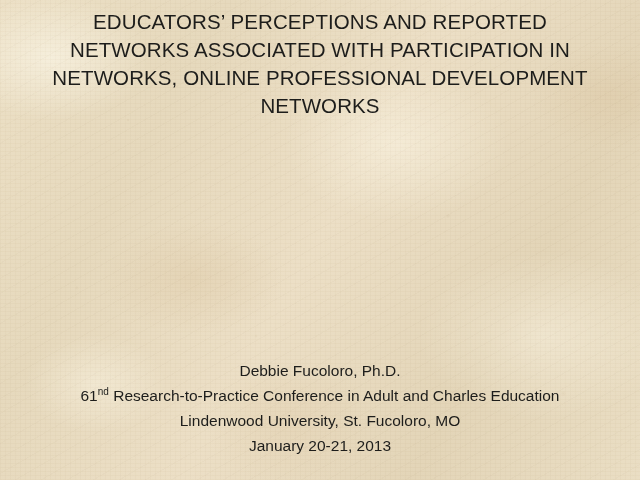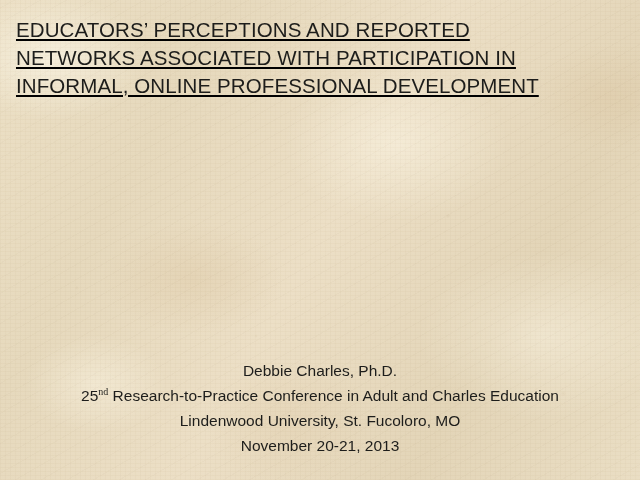--- a/index.html
+++ b/index.html
@@ -53,25 +53,24 @@
       radial-gradient(circle 3px at 20% 25%, rgba(150,125,85,0.10), rgba(0,0,0,0) 60%),
       radial-gradient(circle 4px at 70% 45%, rgba(150,125,85,0.09), rgba(0,0,0,0) 60%),
       radial-gradient(circle 3px at 40% 70%, rgba(150,125,85,0.09), rgba(0,0,0,0) 60%),
       radial-gradient(circle 5px at 88% 82%, rgba(150,125,85,0.08), rgba(0,0,0,0) 60%),
       radial-gradient(circle 4px at 12% 60%, rgba(150,125,85,0.08), rgba(0,0,0,0) 60%);
     opacity: 0.9;
   }
 
   .title-block {
     position: absolute;
-    top: 16px;
+    top: 8px;
     left: 16px;
     right: 16px;
-    text-align: left;
-    text-decoration: underline;
+    text-align: center;
   }
   .title-line {
     font-size: 20.5px;
     line-height: 28px;
     color: #1d1d1b;
     letter-spacing: 0.1px;
     white-space: nowrap;
   }
 
   .footer-block {
@@ -84,35 +83,35 @@
   .footer-line {
     font-size: 15.5px;
     line-height: 25px;
     color: #1d1d1b;
     white-space: nowrap;
   }
   .footer-line sup {
     font-size: 10px;
     vertical-align: super;
     line-height: 0;
-    font-family: Liberation Serif, serif;
   }
 </style>
 </head>
 <body>
 
 <div class="slide">
   <div class="texture"></div>
   <div class="texture2"></div>
 
   <div class="title-block">
     <div class="title-line">EDUCATORS’ PERCEPTIONS AND REPORTED</div>
     <div class="title-line">NETWORKS ASSOCIATED WITH PARTICIPATION IN</div>
-    <div class="title-line">INFORMAL, ONLINE PROFESSIONAL DEVELOPMENT</div>
+    <div class="title-line">NETWORKS, ONLINE PROFESSIONAL DEVELOPMENT</div>
+    <div class="title-line">NETWORKS</div>
   </div>
 
   <div class="footer-block">
-    <div class="footer-line">Debbie Charles, Ph.D.</div>
-    <div class="footer-line"><span>25</span><sup>nd</sup><span> Research-to-Practice Conference in Adult and Charles Education</span></div>
+    <div class="footer-line">Debbie Fucoloro, Ph.D.</div>
+    <div class="footer-line"><span>61</span><sup>nd</sup><span> Research-to-Practice Conference in Adult and Charles Education</span></div>
     <div class="footer-line">Lindenwood University, St. Fucoloro, MO</div>
-    <div class="footer-line">November 20-21, 2013</div>
+    <div class="footer-line">January 20-21, 2013</div>
   </div>
 </div>
 
 </body></html>

